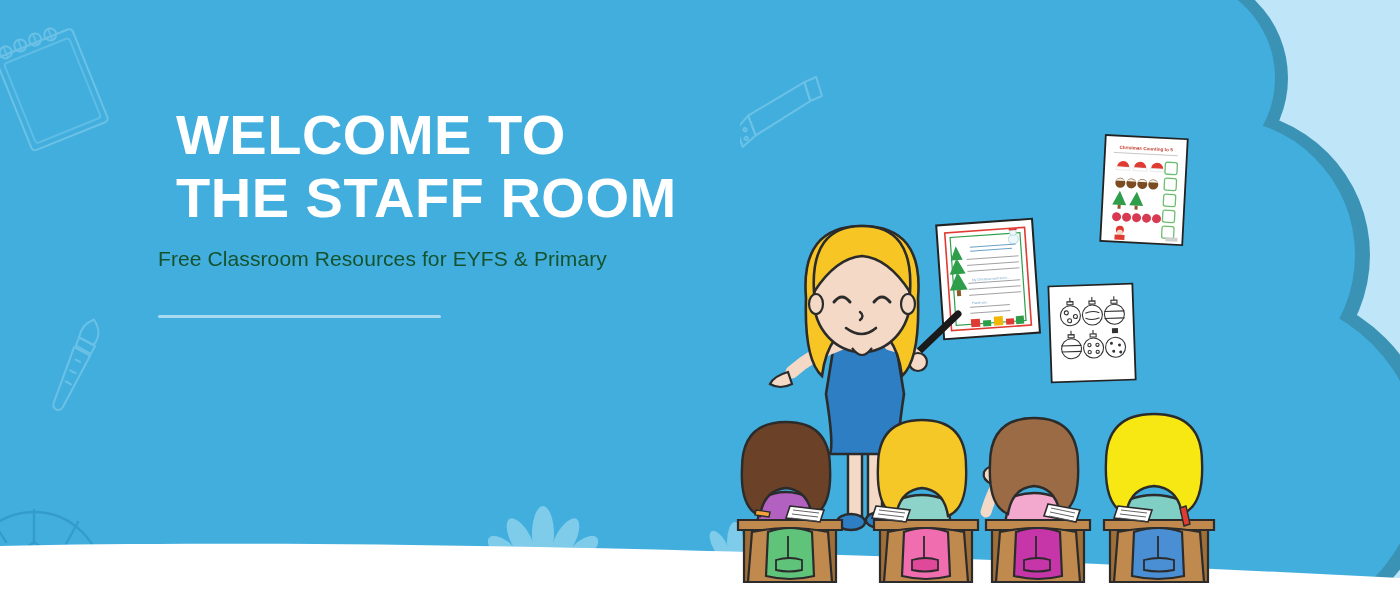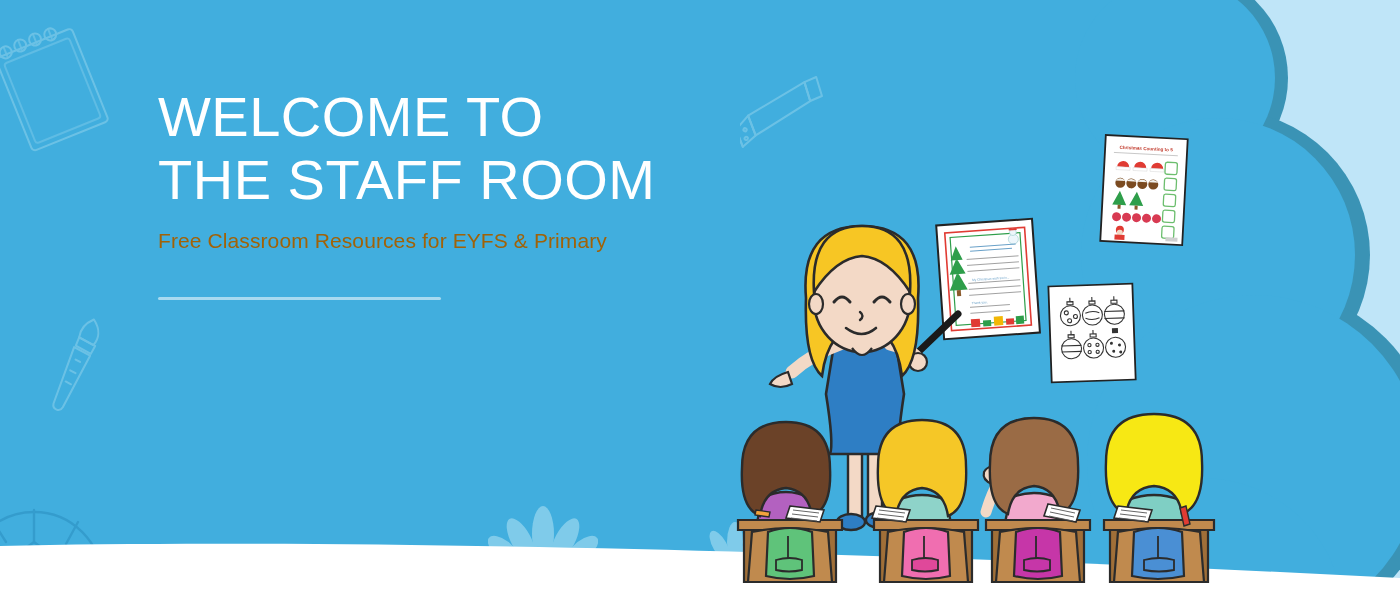--- a/index.html
+++ b/index.html
@@ -28,30 +28,30 @@
   .copy {
     position: absolute;
     left: 158px;
     top: 86px;
     width: 600px;
     z-index: 40;
   }
   .headline {
     font-size: 56px;
     line-height: 1.12;
-    font-weight: normal;
+    font-weight: bold;
     color: #ffffff;
     letter-spacing: 0.5px;
-    margin: 0;
+    margin: 18px;
     white-space: pre-line;
   }
   .subhead {
     margin: 18px 0 0 0;
     font-size: 21px;
-    color: #a16207;
+    color: #14532d;
     font-weight: normal;
     letter-spacing: 0.1px;
   }
   .divider {
     margin-top: 44px;
     width: 283px;
     height: 3px;
     background: #A8DAF0;
     border-radius: 2px;
   }

